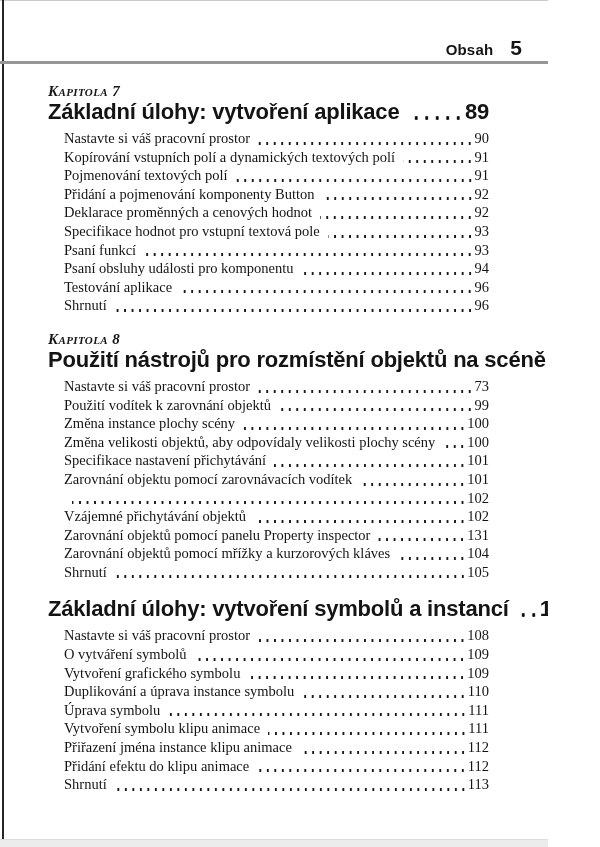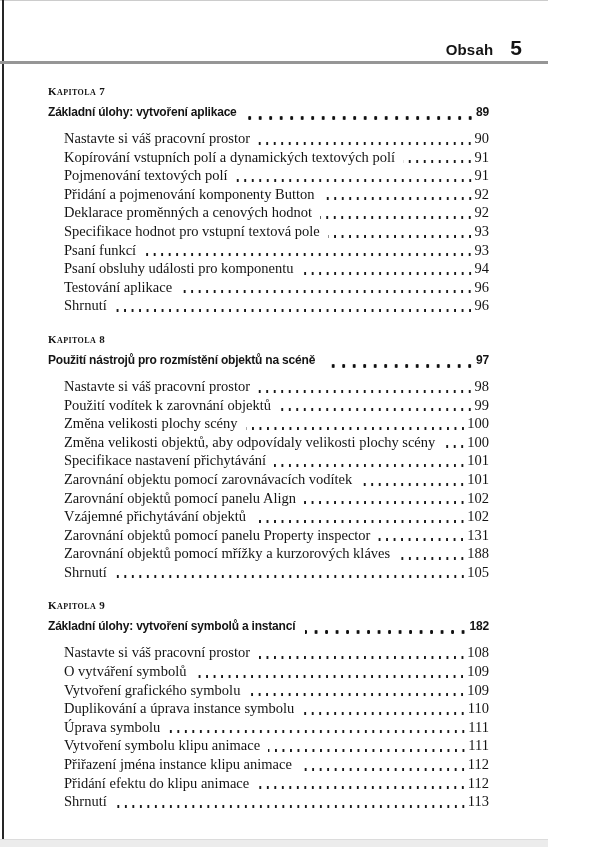--- a/index.html
+++ b/index.html
@@ -20,27 +20,27 @@
   .header .obsah { font-size:15px; letter-spacing:0.2px; }
   .header .num   { font-size:21px; }
   .rule { position:absolute; top:61px; left:0; width:600px; height:3px; background:#969696; }
 
   .content { position:absolute; top:64px; left:48px; right:59px; }
 
   .chapter { margin-top:0; margin-bottom:17px; }
   .chapter:first-child { margin-top:20px; }
 
   .kapitola {
-    font-variant:small-caps; font-weight:bold; font-size:11px;
-    letter-spacing:0.4px; line-height:15px;
+    font-variant:small-caps; font-weight:bold; font-size:15px;
+    letter-spacing:0.4px; line-height:15px;font-style:italic;
   }
   .title-row {
     display:flex; align-items:flex-end; margin-top:2px;
     font-family:"Liberation Sans", sans-serif; font-weight:bold;
-    font-size:12px; line-height:22px; letter-spacing:-0.2px; white-space:nowrap;
+    font-size:22px; line-height:22px; letter-spacing:-0.2px; white-space:nowrap;
   }
   .title-leader {
     flex:1; align-self:flex-end; height:4px; margin:0 1px 3px 10px; min-width:20px;
     background-image:radial-gradient(circle at 50% 50%, #111111 1.7px, transparent 1.95px);
     background-size:10.5px 4px; background-repeat:repeat-x; background-position:right bottom;
   }
   .entries { margin-top:6px; padding-left:16px; }
   .entry {
     display:flex; align-items:flex-end;
     font-size:14.5px; line-height:18.6px; white-space:nowrap;
@@ -131,76 +131,74 @@
         <div class="kapitola">Kapitola 8</div>
         <div class="title-row">
           <span class="title">Použití nástrojů pro rozmístění objektů na scéně</span>
           <span class="title-leader"></span>
           <span class="title-page">97</span>
         </div>
         <div class="entries">
           <div class="entry">
             <span class="entry-text">Nastavte si váš pracovní prostor</span>
             <span class="entry-leader"></span>
-            <span class="entry-page">98</span>
+            <span class="entry-page">73</span>
           </div>
           <div class="entry">
             <span class="entry-text">Použití vodítek k zarovnání objektů</span>
             <span class="entry-leader"></span>
             <span class="entry-page">99</span>
           </div>
           <div class="entry">
-            <span class="entry-text">Změna velikosti plochy scény</span>
+            <span class="entry-text">Změna instance plochy scény</span>
             <span class="entry-leader"></span>
             <span class="entry-page">100</span>
           </div>
           <div class="entry">
             <span class="entry-text">Změna velikosti objektů, aby odpovídaly velikosti plochy scény</span>
             <span class="entry-leader"></span>
             <span class="entry-page">100</span>
           </div>
           <div class="entry">
             <span class="entry-text">Specifikace nastavení přichytávání</span>
             <span class="entry-leader"></span>
             <span class="entry-page">101</span>
           </div>
           <div class="entry">
             <span class="entry-text">Zarovnání objektu pomocí zarovnávacích vodítek</span>
             <span class="entry-leader"></span>
             <span class="entry-page">101</span>
           </div>
           <div class="entry">
-            <span class="entry-text">Zarovnání objektů pomocí panelu Align</span>
             <span class="entry-leader"></span>
             <span class="entry-page">102</span>
           </div>
           <div class="entry">
             <span class="entry-text">Vzájemné přichytávání objektů</span>
             <span class="entry-leader"></span>
             <span class="entry-page">102</span>
           </div>
           <div class="entry">
             <span class="entry-text">Zarovnání objektů pomocí panelu Property inspector</span>
             <span class="entry-leader"></span>
             <span class="entry-page">131</span>
           </div>
           <div class="entry">
             <span class="entry-text">Zarovnání objektů pomocí mřížky a kurzorových kláves</span>
             <span class="entry-leader"></span>
-            <span class="entry-page">188</span>
+            <span class="entry-page">104</span>
           </div>
           <div class="entry">
             <span class="entry-text">Shrnutí</span>
             <span class="entry-leader"></span>
             <span class="entry-page">105</span>
           </div>
         </div>
       </section>
       <section class="chapter">
-        <div class="kapitola">Kapitola 9</div>
         <div class="title-row">
           <span class="title">Základní úlohy: vytvoření symbolů a instancí</span>
           <span class="title-leader"></span>
           <span class="title-page">182</span>
         </div>
         <div class="entries">
           <div class="entry">
             <span class="entry-text">Nastavte si váš pracovní prostor</span>
             <span class="entry-leader"></span>
             <span class="entry-page">108</span>

